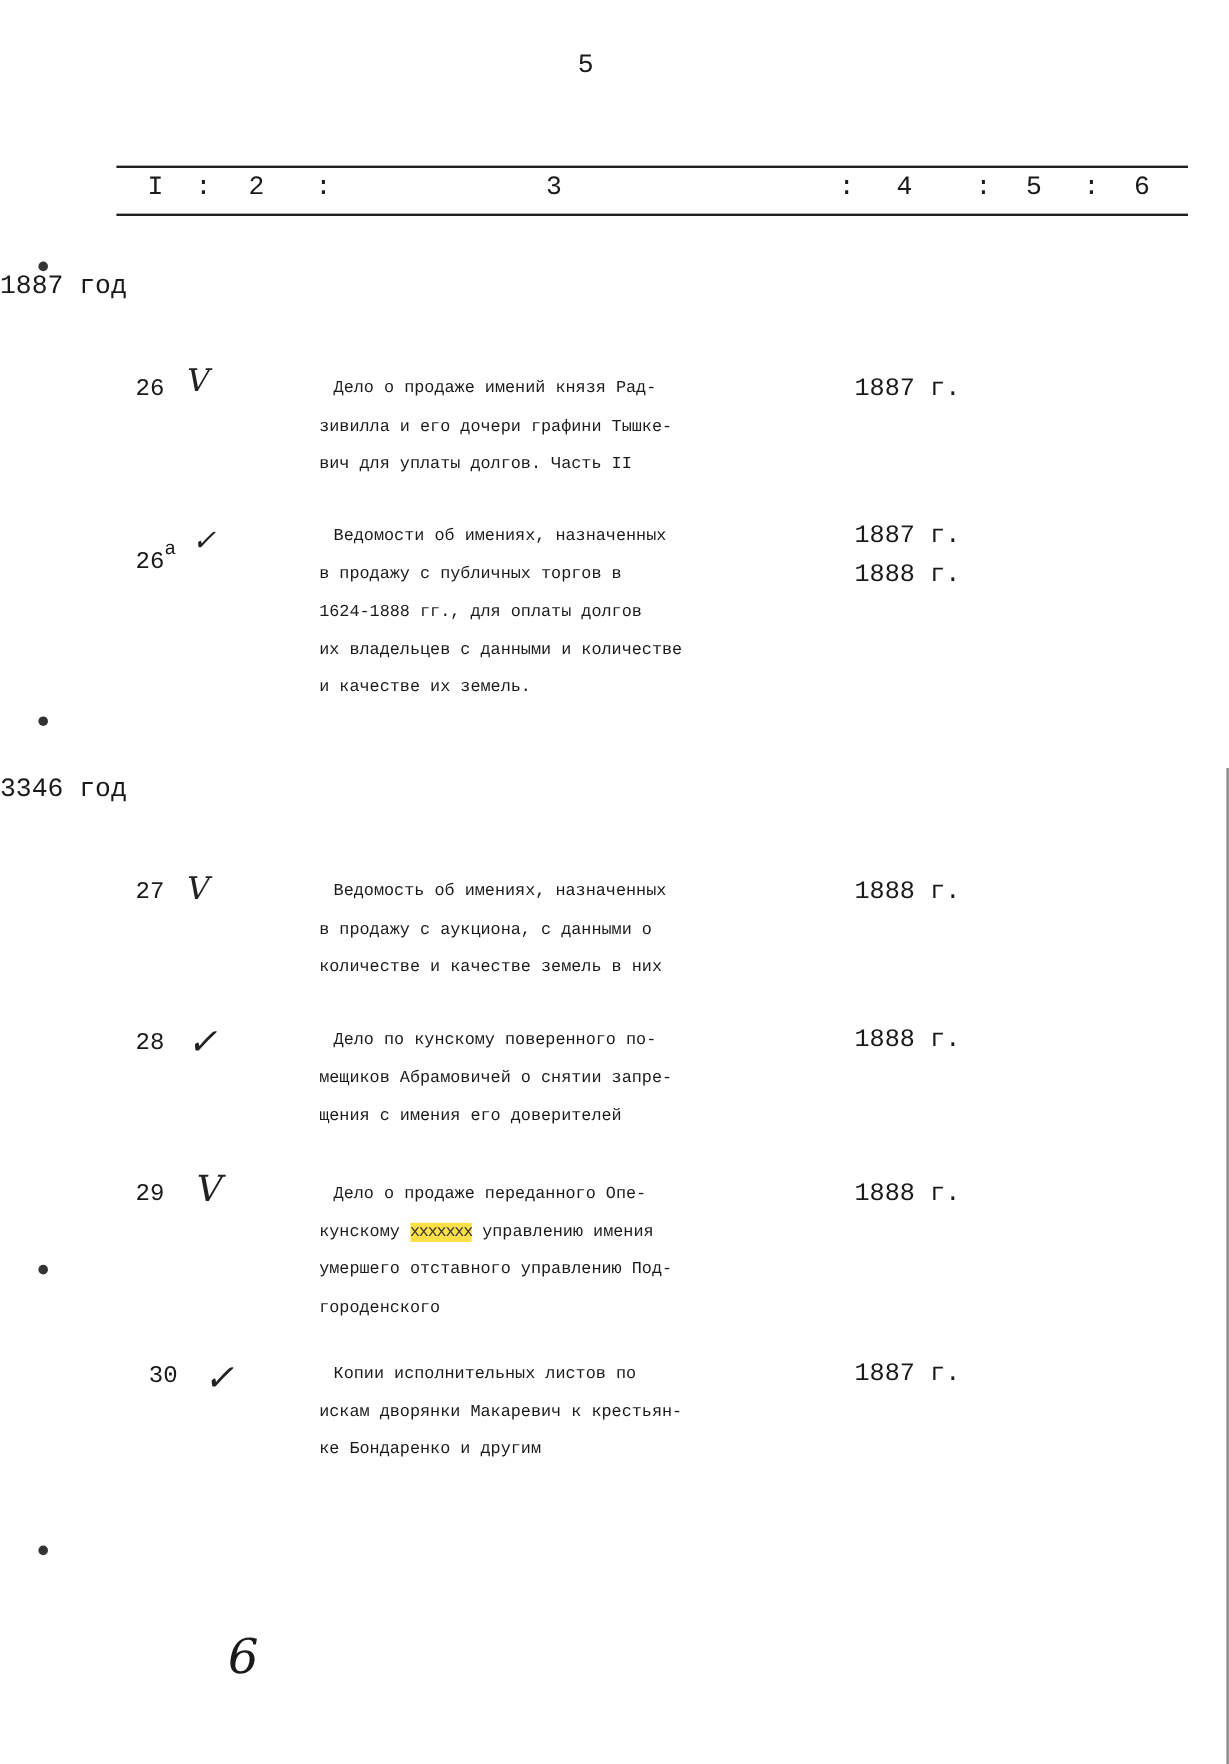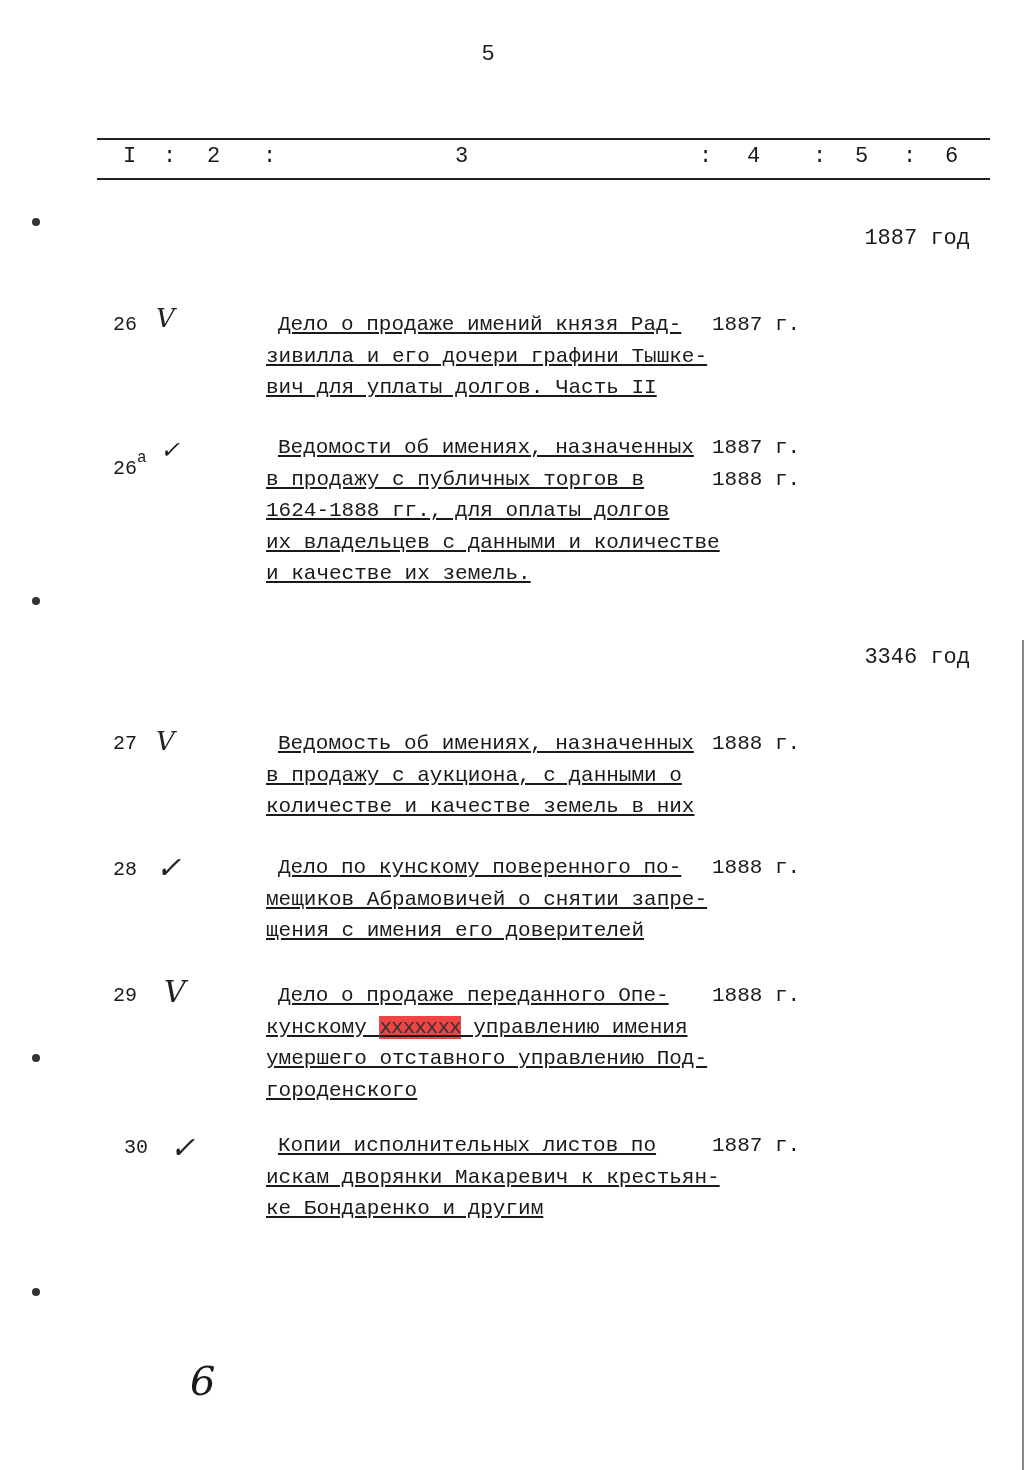--- a/index.html
+++ b/index.html
@@ -4,28 +4,28 @@
 <style>
   html, body { margin:0; padding:0; }
   body {
     width:1024px; height:1470px; background:#ffffff; position:relative; overflow:hidden;
     font-family: "Liberation Mono", "DejaVu Sans Mono", monospace; color:#1a1a1a;
   }
   .page-num { position:absolute; top:42px; left:0; width:976px; text-align:center; font-size:22px; }
   .rule { position:absolute; left:97px; width:893px; height:2px; background:#222; }
   .hdr { position:absolute; top:142px; left:97px; width:893px; height:34px; font-size:22px; }
   .hdr span { position:absolute; top:2px; }
-  .year-head { position:absolute; left:0; width:970px; text-align:right; font-size:22px; }
+  .year-head { position:absolute; left:0; width:970px; text-align:left; font-size:22px; }
   .entry { position:absolute; left:0; width:1024px; }
   .num { position:absolute; left:113px; font-size:20px; }
   .num sup { font-size:16px; position:relative; top:-4px; }
   .check { position:absolute; font-size:26px; font-family:"DejaVu Serif", serif; font-style:italic; color:#222; }
-  .desc { position:absolute; left:266px; width:470px; font-size:21px; line-height:31.5px; white-space:pre;text-decoration:underline; }
+  .desc { position:absolute; left:266px; width:470px; font-size:14px; line-height:31.5px; white-space:pre; }
   .dates { position:absolute; left:712px; font-size:21px; line-height:31.5px; white-space:pre; }
-  .struck { background:#ef4444; color:#333; letter-spacing:-1px; }
+  .struck { background:#fde047; color:#333; letter-spacing:-1px; }
   .hand6 { position:absolute; left:190px; top:1358px; font-size:40px; font-family:"DejaVu Serif", serif; font-style:italic; }
   .dot { position:absolute; left:32px; width:8px; height:8px; border-radius:50%; background:#333; }
   .edge { position:absolute; right:0; top:640px; width:2px; height:830px; background:#888; }
 </style>
 </head>
 <body>
 
 <div class="page-num">5</div>
 
 <div class="rule" style="top:138px"></div>

